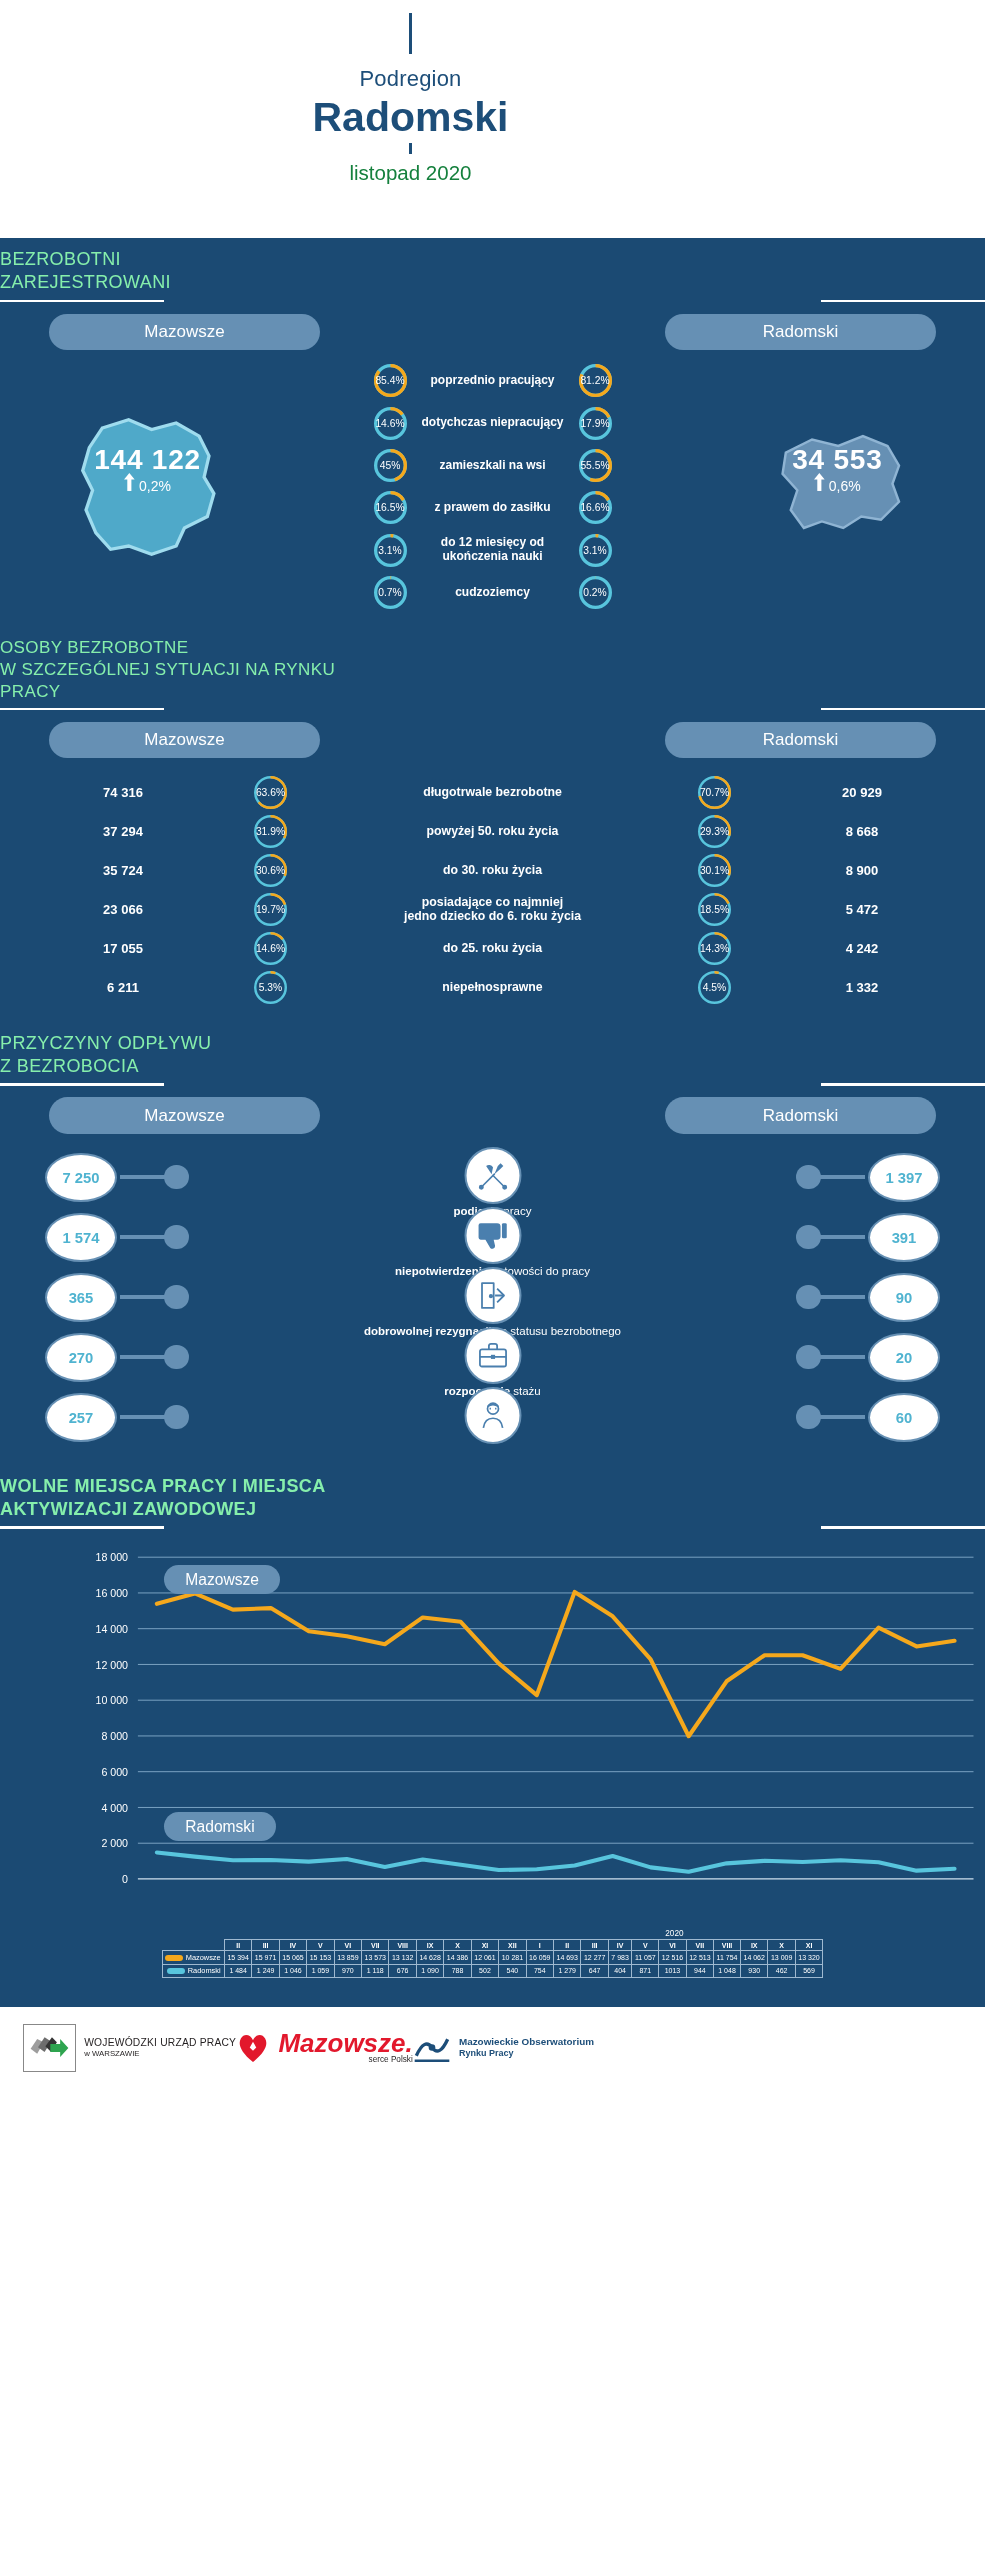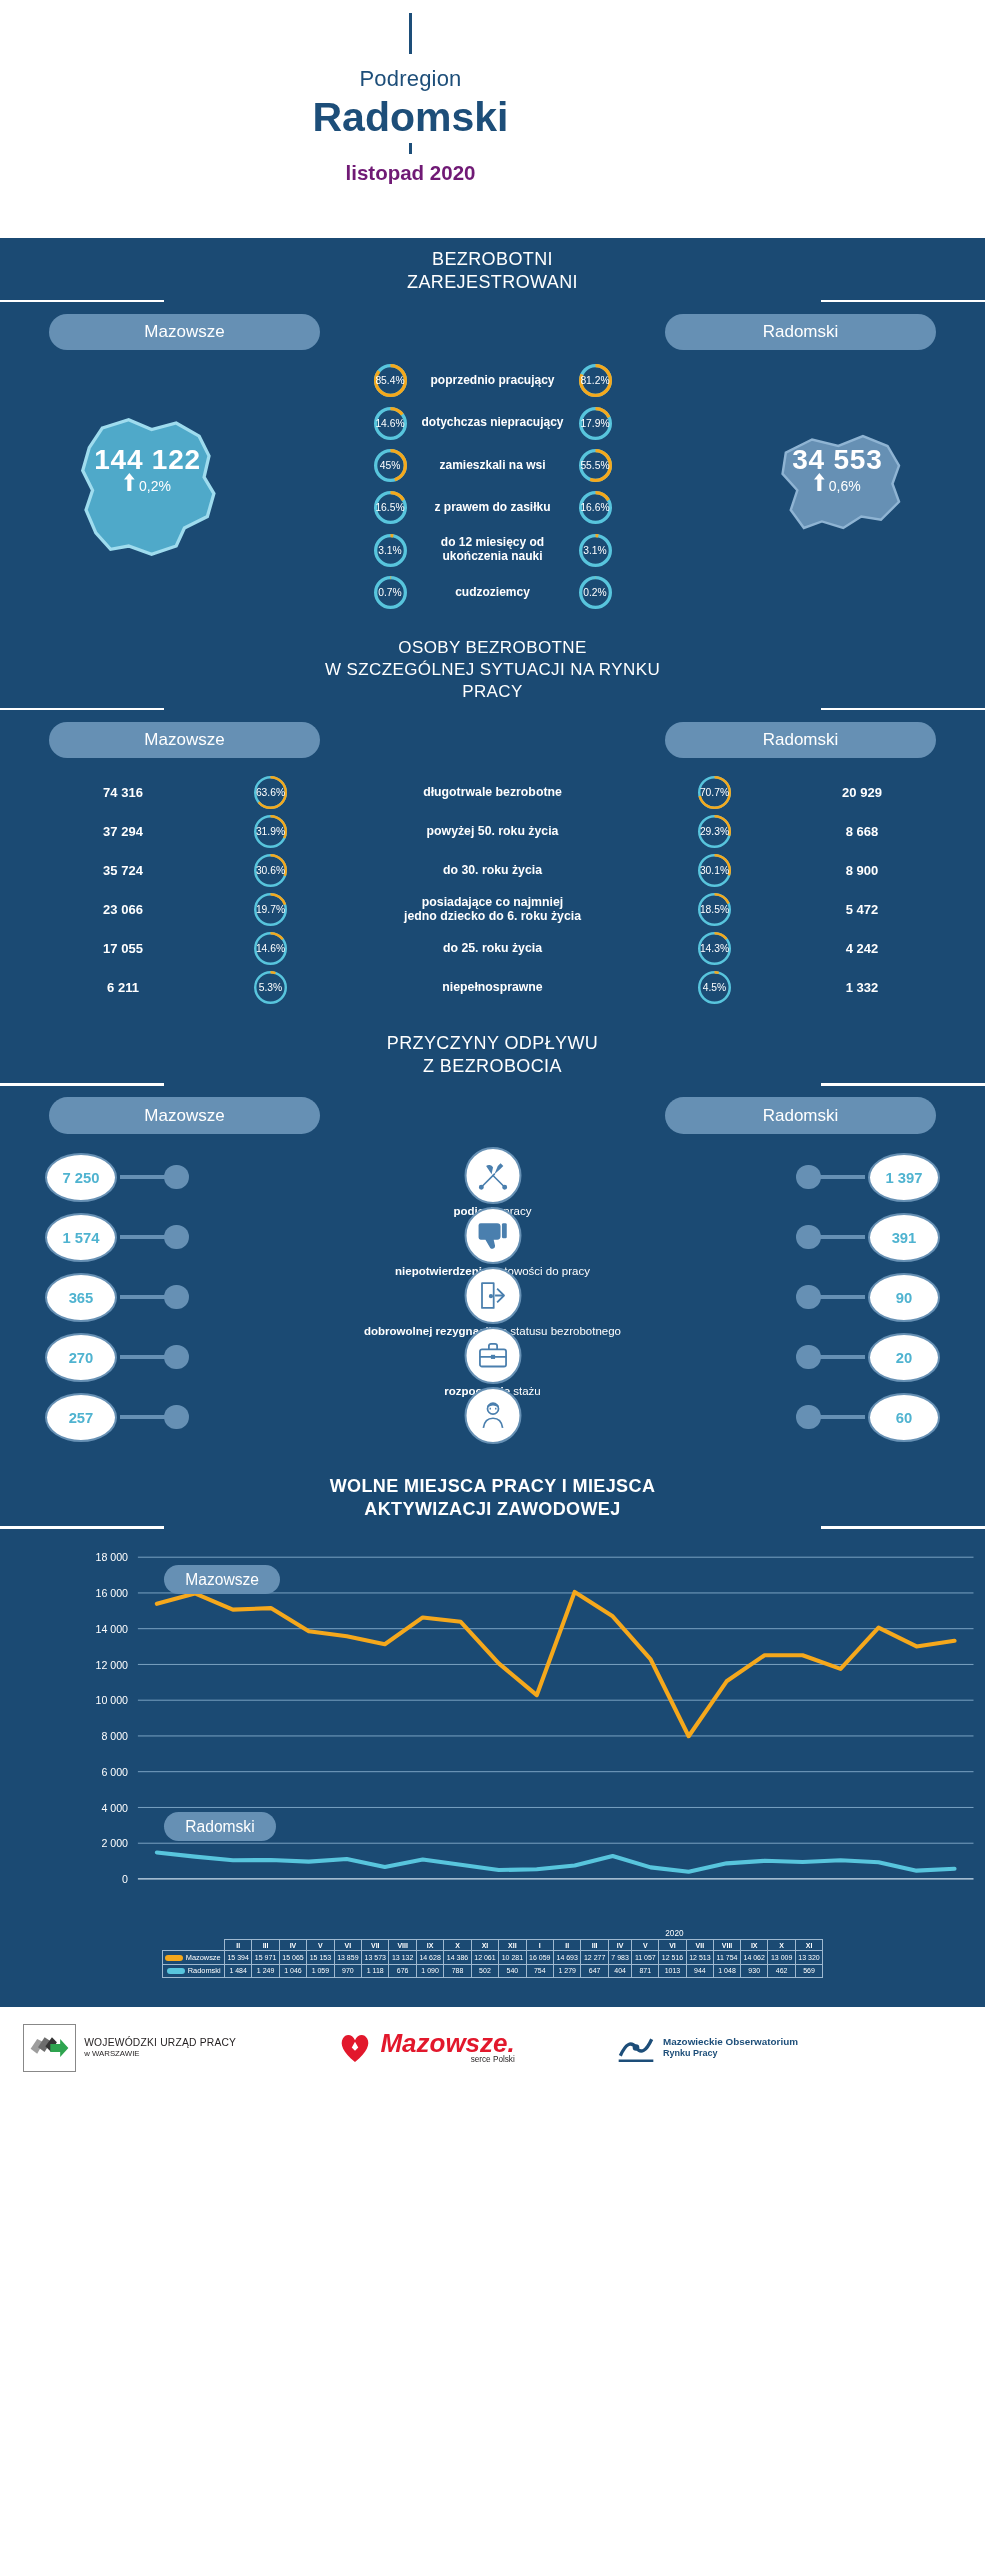--- a/index.html
+++ b/index.html
@@ -11,25 +11,25 @@
     overflow:hidden;
   }
   .page{position:relative;width:821px;height:2576px;}
 
   
   .header{height:238px;background:#fff;display:flex;flex-direction:column;align-items:center;justify-content:flex-start;padding-top:8.2px;box-sizing:border-box;}
   .tick-v{width:3.3px;height:41px;background:#1d4e79;margin:4.9px 0 11.5px;}
   .tick-v-sm{width:3.3px;height:11.5px;background:#1d4e79;margin:3.3px 0 6.6px;}
   .podregion{font-size:22px;color:#1d4e79;letter-spacing:0.2px;}
   .bigtitle{font-size:41px;font-weight:bold;color:#1d4e79;line-height:1.05;margin:4.9px 0 0;}
-  .month{font-size:20.5px;color:#701a75;font-weight:bold;}
+  .month{font-size:20.5px;color:#15803d;}
 
   
   .band{background:#1b4a73;width:985px;box-sizing:border-box;position:relative;}
-  .band-title{color:#ffffff;text-align:center;font-size:18px;line-height:1.3;letter-spacing:0.4px;padding:9.9px 0 4.9px;}
+  .band-title{color:#86efac;text-align:left;font-size:18px;line-height:1.3;letter-spacing:0.4px;padding:9.9px 0 4.9px;}
   .band-title.small{font-size:17px;}
 
   .rules{position:relative;height:0;}
   .rule{position:absolute;height:2.5px;background:#fff;top:0;}
   .rule.l{left:0;width:164px;}
   .rule.r{right:0;width:164px;}
 
   
   .pill-row{display:flex;justify-content:space-between;padding:11.5px 49px 0;box-sizing:border-box;}
   .pill{background:#6690b4;color:#fff;border-radius:33px;font-size:17px;text-align:center;padding:8.2px 0;width:271px;}
@@ -78,21 +78,21 @@
   .legend-pill{position:absolute;background:#6690b4;color:#fff;border-radius:24.6px;font-size:15.6px;padding:5.7px 21.3px;}
 
   
   .dtable{border-collapse:collapse;margin:16px auto;font-size:7px;color:#fff;}
   .dtable td,.dtable th{border:0.8px solid #9fb9d0;padding:1.6px 2.5px;text-align:center;white-space:nowrap;}
   .dtable .nameCell{text-align:right;padding-right:3.3px;border:0.8px solid #9fb9d0;font-size:7.4px;}
   .yearrow td{border:none;font-size:8.2px;padding-top:0.8px;}
   .swatch{display:inline-block;width:18px;height:5.7px;border-radius:3.3px;vertical-align:middle;margin-right:2.5px;}
 
   
-  .footer{height:82px;background:#fff;display:flex;align-items:center;justify-content:space-between;padding:16px 23px;box-sizing:border-box;}
+  .footer{height:82px;background:#fff;display:flex;align-items:center;justify-content:flex-start;padding:16px 23px;box-sizing:border-box;}
   .f-item{display:flex;align-items:center;gap:8.2px;}
   .wup-box{width:51px;height:46px;border:0.8px solid #888;display:flex;align-items:center;justify-content:center;}
   .wup-txt{line-height:1.3;color:#231f20;}
   .wup-txt .t1{font-size:10.3px;letter-spacing:0.2px;}
   .wup-txt .t2{font-size:7.8px;}
   .mazo{color:#e2182c;font-size:26px;font-weight:bold;font-style:italic;line-height:.9;}
   .mazo-sub{color:#231f20;font-size:8.2px;font-style:normal;font-weight:normal;text-align:right;}
   .mor{line-height:1.2;color:#1d4e79;}
   .mor .m1{font-size:9.9px;font-weight:bold;}
   .mor .m2{font-size:9px;font-weight:bold;}

